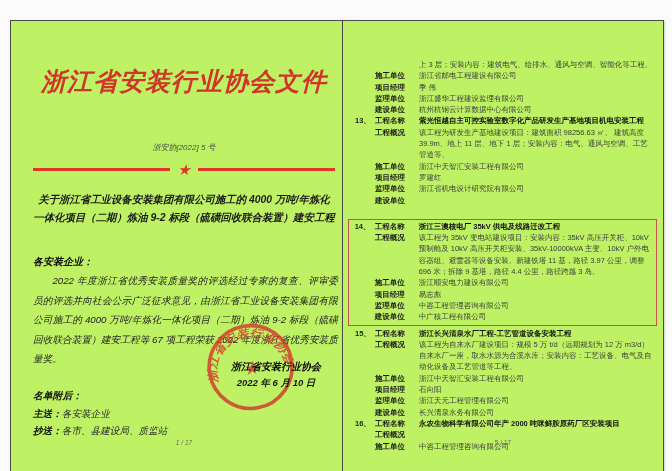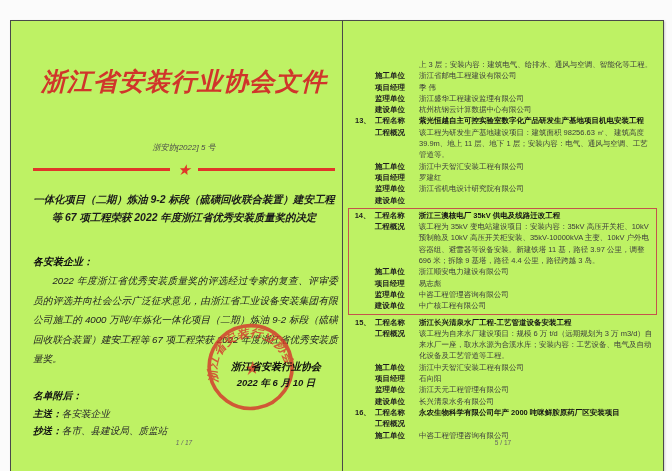--- a/index.html
+++ b/index.html
@@ -51,37 +51,37 @@
   .rp-content{position:absolute;top:38px;left:12px;right:10px;}
   .rp-line{display:flex;align-items:flex-start;font-size:7.5px;line-height:11.3px;color:#3c3c3c;}
   .rp-num{flex:0 0 20px;font-weight:bold;color:#1f1f1f;}
   .rp-lbl{flex:0 0 44px;font-weight:bold;color:#1f1f1f;}
   .rp-val{flex:1;min-width:0;}
   .rp-val.bold{font-weight:bold;color:#141414;}
   .hl-top,.hl-mid,.hl-bot{
     border-left:1.3px solid #c4544c;border-right:1.3px solid #c4544c;
     margin-left:-7px;padding-left:5.7px;margin-right:-4px;padding-right:2.7px;
   }
-  .hl-top{border-top:1.3px solid #c4544c;margin-top:2px;padding-top:1px;}
+  .hl-top{border-top:1.3px solid #c4544c;margin-top:13px;padding-top:1px;}
   .hl-bot{border-bottom:1.3px solid #c4544c;padding-bottom:2px;margin-bottom:2px;}
 </style>
 </head>
 <body>
 
 <div class="page page-left">
   <div class="lp-title">浙江省安装行业协会文件</div>
   <div class="lp-docnum">浙安协[2022] 5 号</div>
   <div class="lp-rule">
     <span class="seg"></span>
     <span class="star">★</span>
     <span class="seg"></span>
   </div>
   <div class="lp-subject">
+    <div>关于浙江省工业设备安装集团有限公司施工的 4000 万吨/年炼化</div>
     <div>一体化项目（二期）炼油 9-2 标段（硫磺回收联合装置）建安工程</div>
-    <div>等 67 项工程荣获 2022 年度浙江省优秀安装质量奖的决定</div>
   </div>
   <div class="lp-salutation">各安装企业：</div>
   <div class="lp-body">2022 年度浙江省优秀安装质量奖的评选经过专家的复查、评审委员的评选并向社会公示广泛征求意见，由浙江省工业设备安装集团有限公司施工的 4000 万吨/年炼化一体化项目（二期）炼油 9-2 标段（硫磺回收联合装置）建安工程等 67 项工程荣获 2022 年度浙江省优秀安装质量奖。</div>
 
   <div class="lp-seal">
     <svg width="92" height="92" viewBox="0 0 100 100">
       <circle cx="50" cy="50" r="45" fill="none" stroke="#d4382c" stroke-width="4"></circle>
       <path id="seal-arc" d="M 13,64 A 38,38 0 1 1 87,64" fill="none"></path>
       <text font-size="12" fill="#d4382c" font-weight="bold">
         <textPath href="#seal-arc" startOffset="4" textLength="124" lengthAdjust="spacingAndGlyphs">浙江省安装行业协会</textPath>
@@ -211,21 +211,21 @@
 
       <div class="rp-line">
         <span class="rp-num">15、</span>
         <span class="rp-lbl">工程名称</span>
         <span class="rp-val bold">浙江长兴清泉水厂工程-工艺管道设备安装工程</span>
       </div>
 
       <div class="rp-line">
         <span class="rp-num"></span>
         <span class="rp-lbl">工程概况</span>
-        <span class="rp-val">该工程为自来水厂建设项目：规模 6 万 t/d（远期规划为 3 万 m3/d）自来水厂一座，取水水源为合溪水库；安装内容：工艺设备、电气及自动化设备及工艺管道等工程。</span>
+        <span class="rp-val">该工程为自来水厂建设项目：规模 5 万 t/d（远期规划为 12 万 m3/d）自来水厂一座，取水水源为合溪水库；安装内容：工艺设备、电气及自动化设备及工艺管道等工程。</span>
       </div>
 
       <div class="rp-line">
         <span class="rp-num"></span>
         <span class="rp-lbl">施工单位</span>
         <span class="rp-val">浙江中天智汇安装工程有限公司</span>
       </div>
 
       <div class="rp-line">
         <span class="rp-num"></span>

